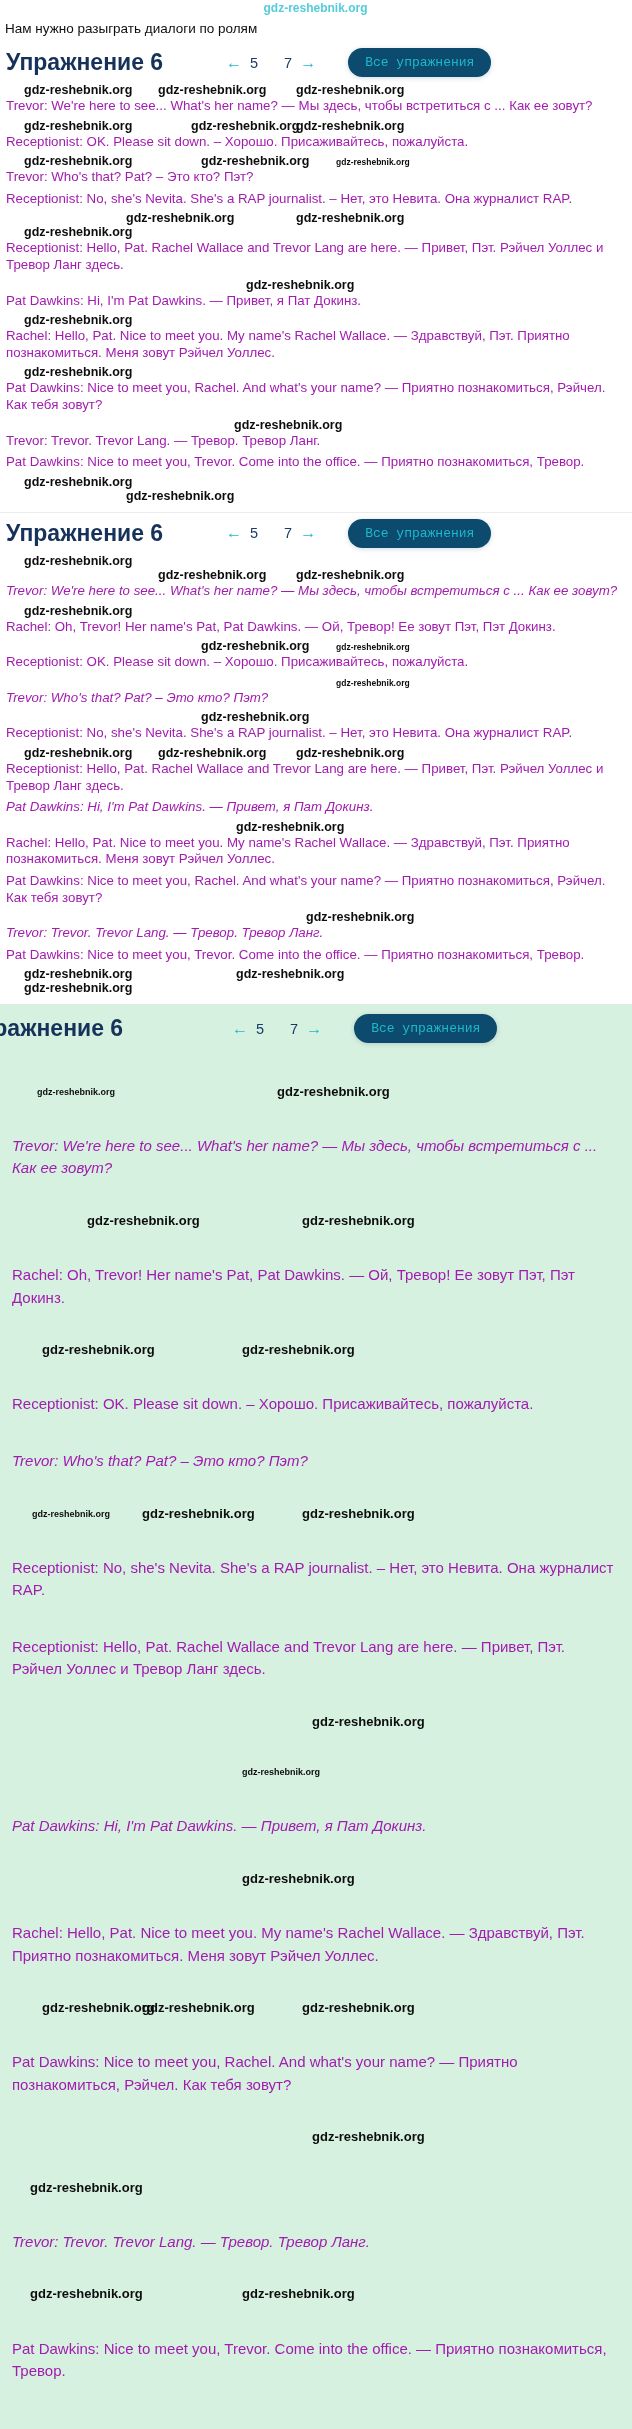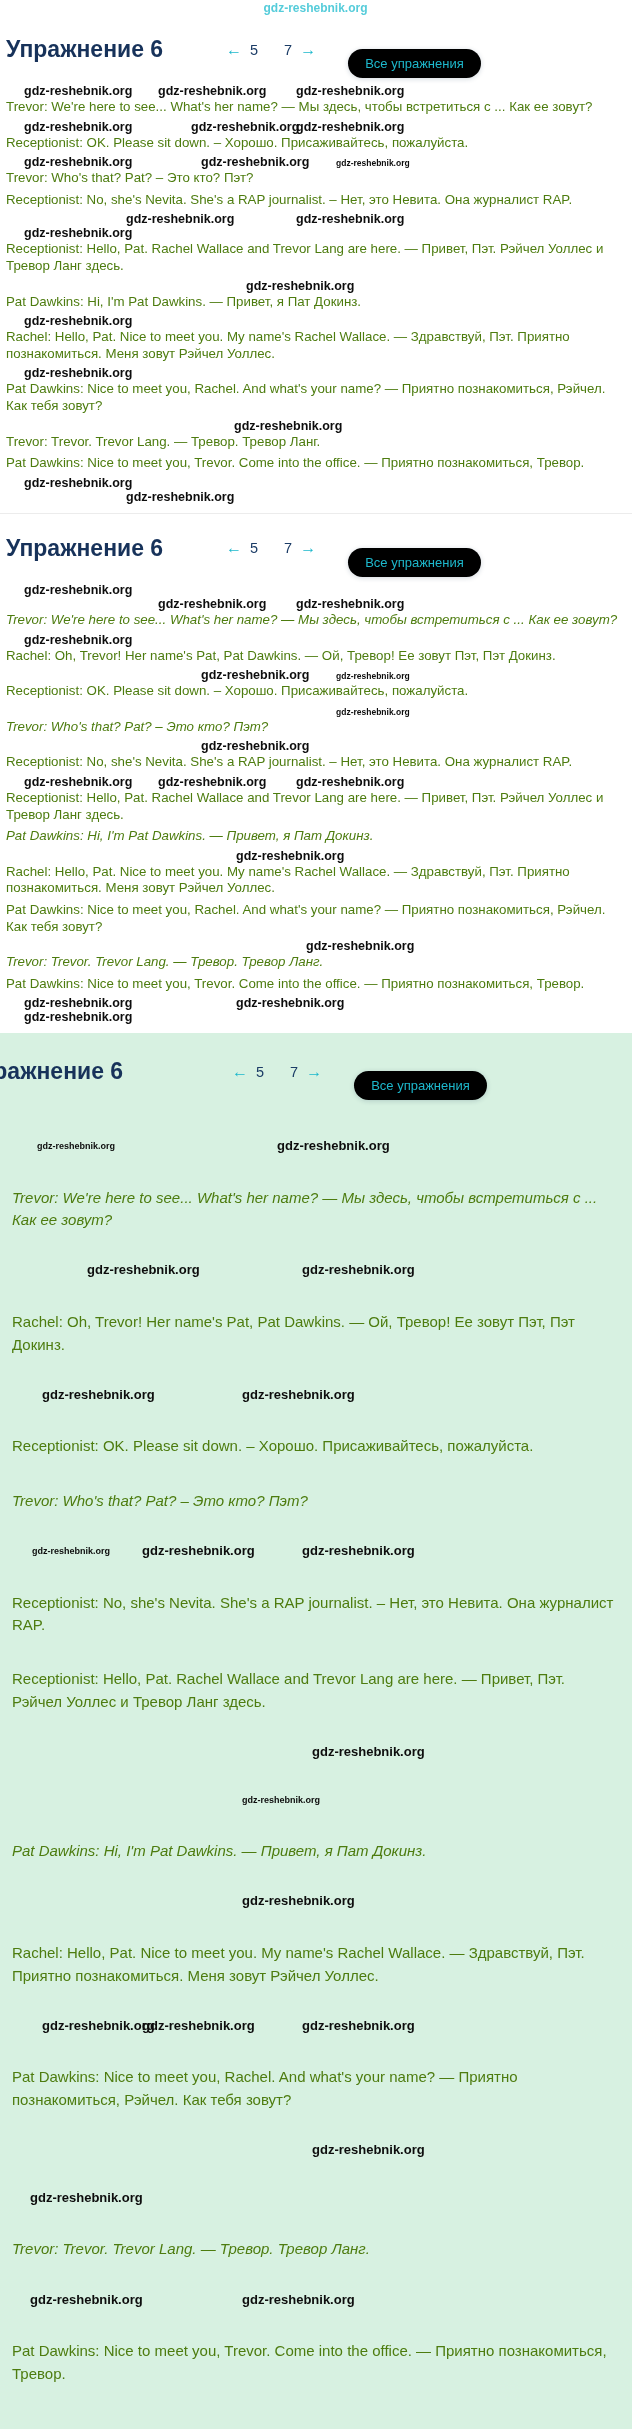--- a/index.html
+++ b/index.html
@@ -15,39 +15,40 @@
   .exercise.green{background:#d7f1e1;flex:1 1 auto;display:flex;flex-direction:column;padding:8px 12px 12px 12px;}
   .exercise.green .sec-content{flex:1;display:flex;flex-direction:column;justify-content:space-evenly;}
   .sec-header{display:flex;align-items:center;margin:2px 0 7px 0;}
   .sec-title{font-size:23px;color:#17325a;margin:0;font-weight:700;width:172px;white-space:nowrap;flex:0 0 auto;}
   .green .sec-title{margin-left:-46px;}
   .nav-link{display:flex;align-items:center;gap:8px;text-decoration:none;margin-left:48px;font-size:14.5px;cursor:pointer;}
   .nav-link .arrow{color:#1db8cc;font-size:16px;line-height:1;}
   .nav-link .num{color:#1b3c66;}
   .nav-link.next{margin-left:26px;}
   .green .nav-link.prev{margin-left:94px;}
-  .all-btn{margin-left:32px;background:#000000;border:none;border-radius:16px;padding:7px 17px;
+  .all-btn{margin-left:32px;background:#0c4a6e;border:none;border-radius:16px;padding:7px 17px;
     color:#1db8cc;font-size:13px;box-shadow:0 1px 5px rgba(30,60,90,.20);cursor:pointer;
-    font-family:Liberation Sans, sans-serif;white-space:nowrap;margin-top:28px;}
-  .line{font-size:13.3px;line-height:1.25;color:#4d7c0f;margin:0 0 5px 0;max-width:614px;}
+    font-family:Liberation Mono, monospace;white-space:nowrap;}
+  .line{font-size:13.3px;line-height:1.25;color:#a21caf;margin:0 0 5px 0;max-width:614px;}
   .line.italic{font-style:italic;}
   .line.bold{font-weight:400;}
   .green .line{font-size:15px;line-height:1.5;margin:0;max-width:604px;}
   .wmrow{position:relative;height:13px;margin:0 0 1px 0;}
   .wm{position:absolute;top:0;font-weight:700;font-size:12.5px;color:#0d0d0d;white-space:nowrap;line-height:1;}
   .wm.small{font-size:8.5px;top:3px;}
   .green .wmrow{height:16px;margin:0;}
   .green .wm{font-size:13px;}
   .green .wm.small{font-size:9px;}
 </style>
 </head>
 <body>
 
 <div class="top">
   <div class="top-wm">gdz-reshebnik.org</div>
+  <div class="intro">Нам нужно разыграть диалоги по ролям</div>
 </div>
 
 <div style="display:flex;flex-direction:column;flex:1 1 auto;min-height:0;">
     <section class="exercise plain">
       <div class="sec-header">
         <h2 class="sec-title">Упражнение 6</h2>
         <a class="nav-link prev">
           <span class="arrow">←</span>
           <span class="num">5</span>
         </a>

